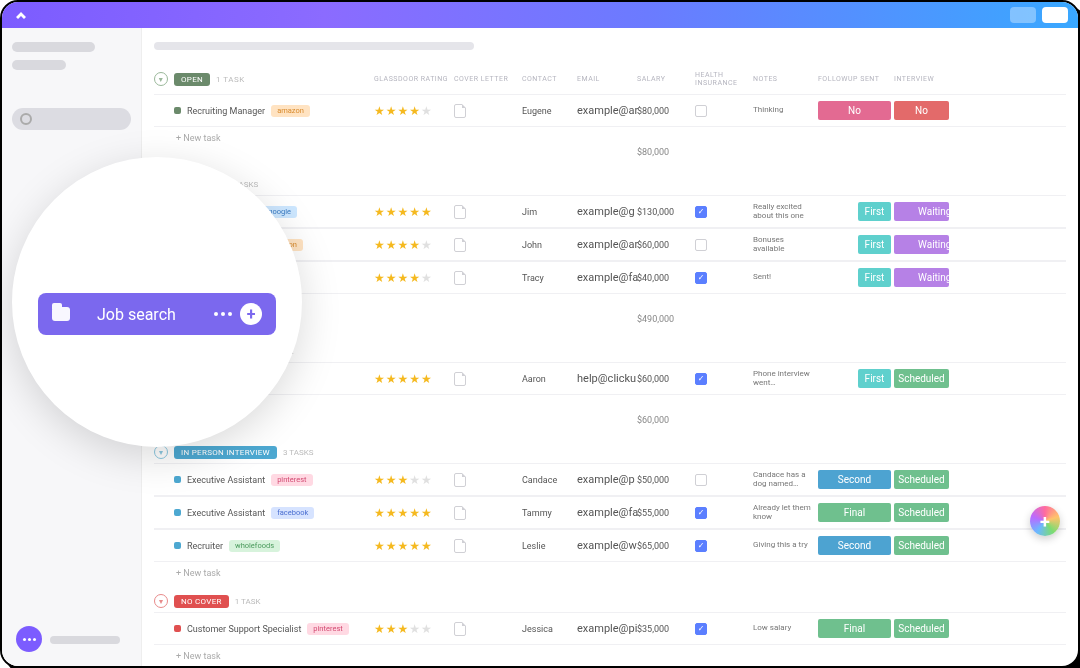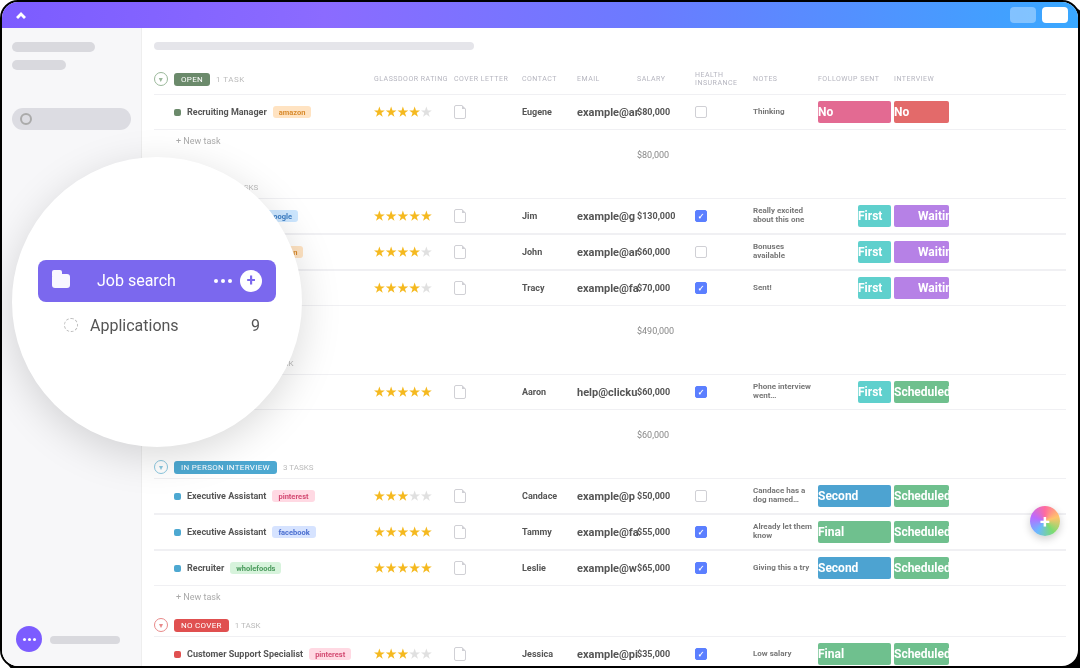--- a/index.html
+++ b/index.html
@@ -64,36 +64,36 @@
   .pill-inperson { background:#4da8d1; }
   .pill-nooffer { background:#e05050; }
   .tasks-count { font-size:8px; color:#bbb; text-transform:uppercase; }
 
   .row {
     display:grid;
     grid-template-columns: 220px 80px 68px 55px 60px 58px 58px 65px 76px 58px 58px;
     align-items:center;
     padding: 6px 0;
     border-top: 1px solid #f0f0f3; border-bottom: 1px solid #f0f0f3;
-    font-size:9px; color:#555;font-weight:bold;
+    font-size:9px; color:#555;
   }
   .row .title-cell { display:flex; align-items:center; gap:6px; padding-left:20px; }
   .bullet { width:7px; height:7px; border-radius:2px; }
   .tag {
     font-size:7.5px; padding:1.5px 6px; border-radius:3px;
   }
   .stars { display:flex; gap:1px; }
   .star { font-size:12px; color:#e0e0e0; }
   .star.on { color:#f5b91f; }
   .doc-icon { width:12px; height:14px; border:1px solid #d0d0d5; border-radius:2px; position:relative; }
   .doc-icon::after { content:''; position:absolute; top:-1px; right:-1px; border-top:4px solid #fff; border-left:4px solid #d0d0d5; }
   .check-box { width:12px; height:12px; border:1px solid #d0d0d5; border-radius:2px; display:flex; align-items:center; justify-content:center; }
   .check-box.on { background:#5b7fff; border-color:#5b7fff; color:#fff; font-size:8px; }
   .cell-btn {
-    padding:4px 0; font-size:12px; color:#fff; border-radius:2px;
+    text-align:center; padding:4px 0; font-size:10px; color:#fff; border-radius:2px;
     margin-right:3px;
   }
   .c-pink { background:#e36a92; }
   .c-red  { background:#e36a6a; }
   .c-teal { background:#5fd0cd;margin-left:40px; }
   .c-purple { background:#b681e6;padding-left:24px; }
   .c-blue { background:#4da3d1; }
   .c-green { background:#6fc08e; }
   .addtask { font-size:9px; color:#aaa; padding:6px 0 2px 22px; }
   .subtotal {
@@ -314,21 +314,21 @@
                   <span class="star on">★</span>
                   <span class="star on">★</span>
                   <span class="star ">★</span>
                 </div>
               </div>
         <div>
                 <div class="doc-icon"></div>
               </div>
         <div>Tracy</div>
         <div class="email">example@fa</div>
-        <div class="money">$70,000</div>
+        <div class="money">$40,000</div>
         <div>
                 <div class="check-box on">✓</div>
               </div>
         <div class="notes">Sent!</div>
         <div class="cell-btn c-teal">First</div>
         <div class="cell-btn c-purple">Waiting</div>
       </div>
             <div class="addtask">+ New task</div>
             <div class="subtotal">
              <div></div>
@@ -539,22 +539,15 @@
       </div>
       <div style="display:flex;align-items:center;">
         <div class="lens-dots">
             <span></span>
             <span></span>
             <span></span>
           </div>
         <div class="lens-plus">+</div>
       </div>
     </div>
-    <div class="lens-item lens-sub">
-      <div style="display:flex;align-items:center;gap:12px;">
-        <div class="dashed-circle"></div>
-        <span>Applications</span>
-      </div>
-      <span>9</span>
-    </div>
   </div>
 
 </div>
 
 </body></html>

